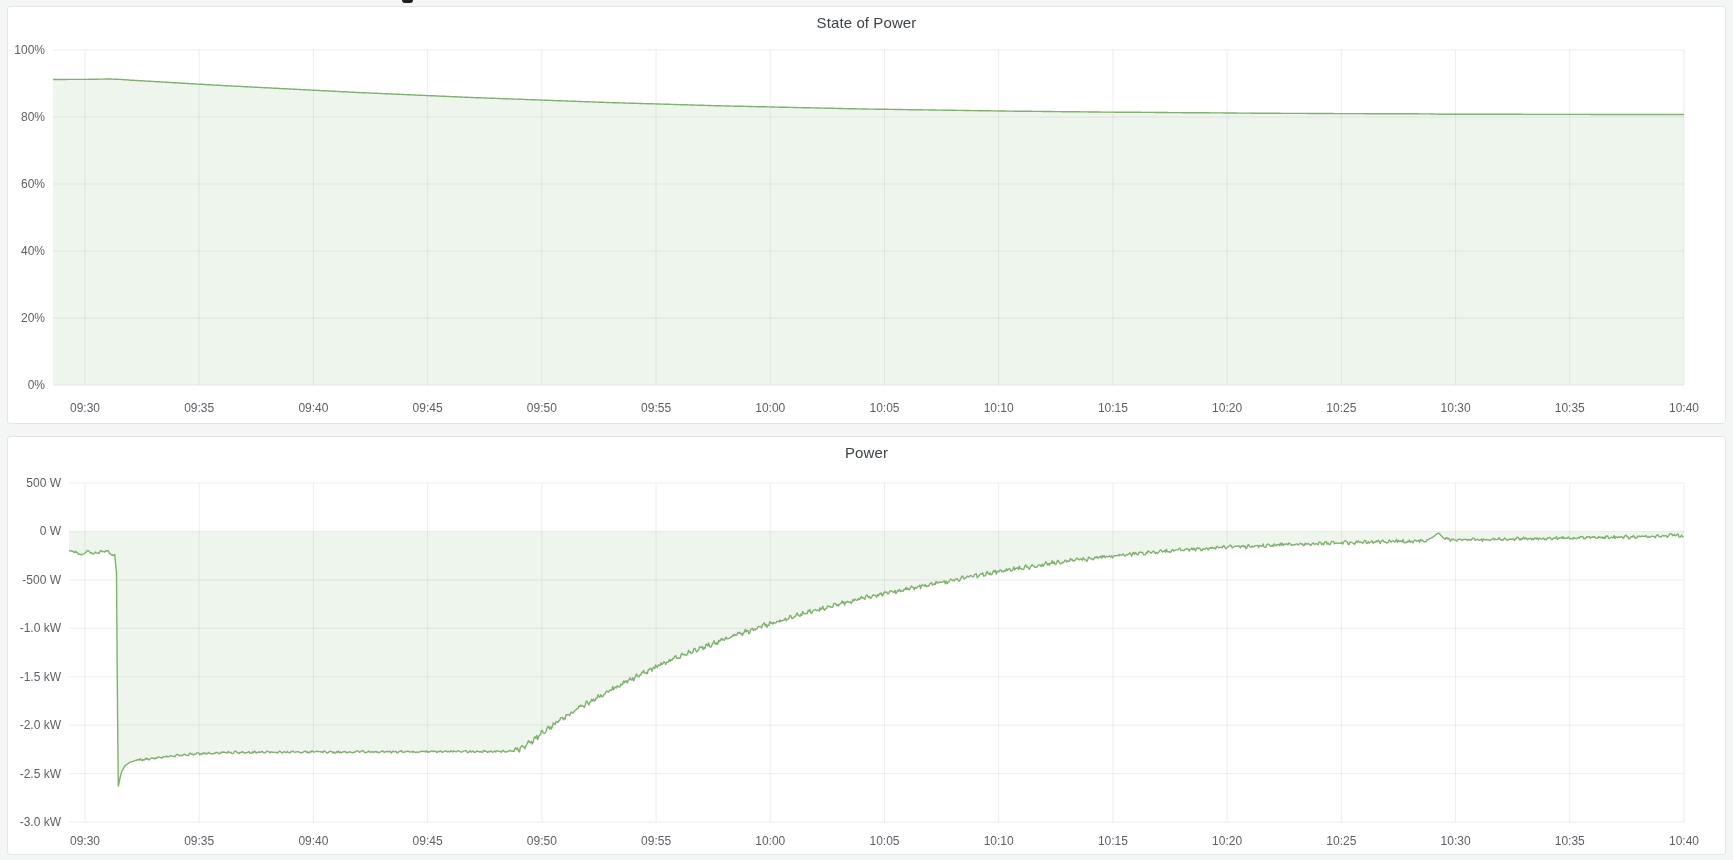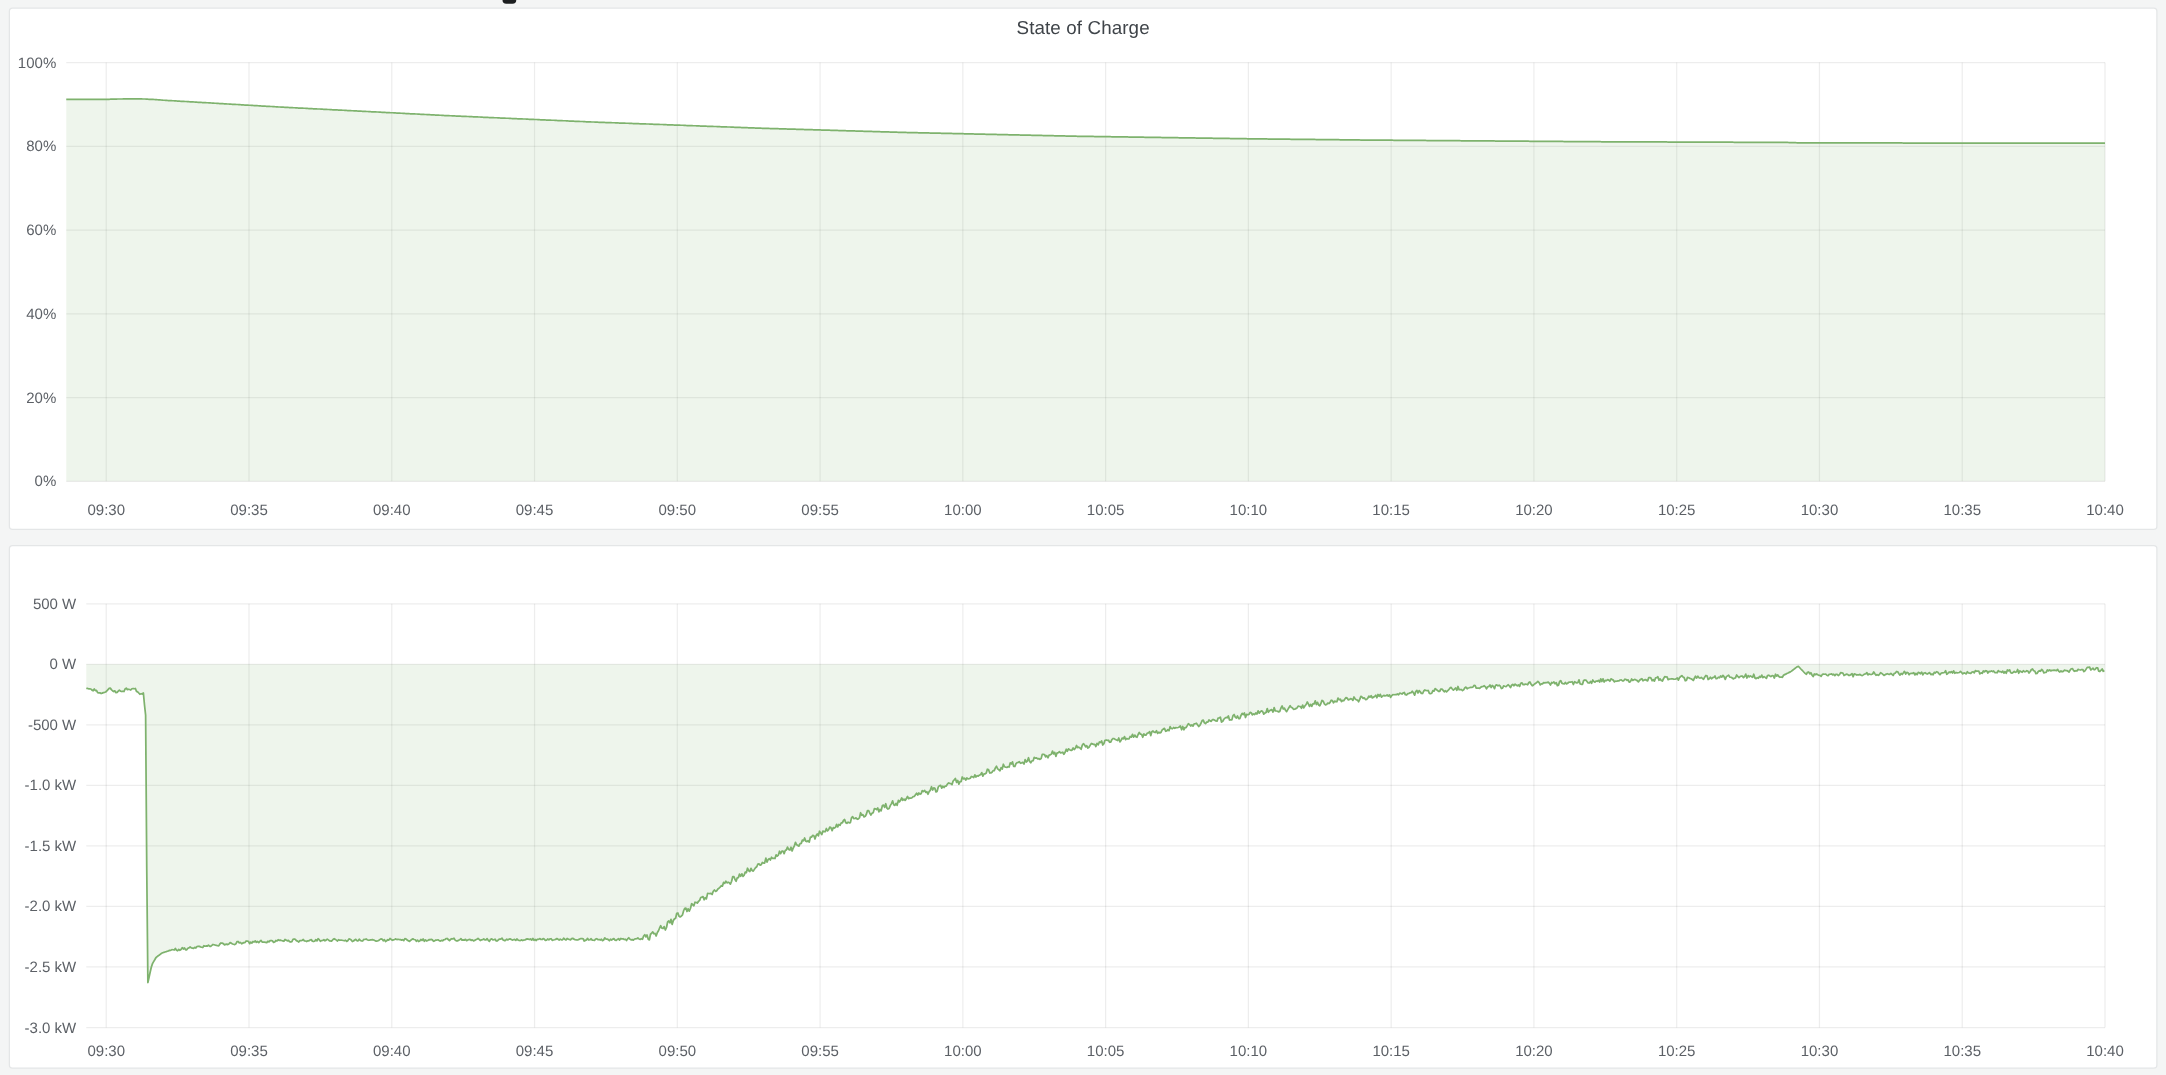--- a/index.html
+++ b/index.html
@@ -38,21 +38,21 @@
   }
 </style>
 </head>
 <body>
 
 <div class="dashboard">
 
   <div class="screen-artifact"></div>
 
   <section class="panel panel-1">
-    <h2 class="panel-title">State of Charge</h2>
+    <h2 class="panel-title">State of Power</h2>
     <svg class="chart" width="1717" height="416" viewBox="0 0 1717 416">
         <line x1="45" x2="1676" y1="43" y2="43" stroke="rgba(0,0,0,0.07)" stroke-width="1"></line>
         <line x1="45" x2="1676" y1="110" y2="110" stroke="rgba(0,0,0,0.07)" stroke-width="1"></line>
         <line x1="45" x2="1676" y1="177" y2="177" stroke="rgba(0,0,0,0.07)" stroke-width="1"></line>
         <line x1="45" x2="1676" y1="244" y2="244" stroke="rgba(0,0,0,0.07)" stroke-width="1"></line>
         <line x1="45" x2="1676" y1="311" y2="311" stroke="rgba(0,0,0,0.07)" stroke-width="1"></line>
         <line x1="45" x2="1676" y1="378" y2="378" stroke="rgba(0,0,0,0.07)" stroke-width="1"></line>
         <line x1="76.98039215686273" x2="76.98039215686273" y1="43" y2="378" stroke="rgba(0,0,0,0.07)" stroke-width="1"></line>
         <line x1="191.19607843137254" x2="191.19607843137254" y1="43" y2="378" stroke="rgba(0,0,0,0.07)" stroke-width="1"></line>
         <line x1="305.4117647058823" x2="305.4117647058823" y1="43" y2="378" stroke="rgba(0,0,0,0.07)" stroke-width="1"></line>
@@ -88,20 +88,21 @@
         <text x="1104.9215686274508" y="405" text-anchor="middle">10:15</text>
         <text x="1219.1372549019607" y="405" text-anchor="middle">10:20</text>
         <text x="1333.3529411764705" y="405" text-anchor="middle">10:25</text>
         <text x="1447.5686274509803" y="405" text-anchor="middle">10:30</text>
         <text x="1561.7843137254902" y="405" text-anchor="middle">10:35</text>
         <text x="1676" y="405" text-anchor="middle">10:40</text>
       </svg>
   </section>
 
   <section class="panel panel-2">
+    <h2 class="panel-title">Power</h2>
     <svg class="chart" width="1717" height="417" viewBox="0 0 1717 417">
         <line x1="61" x2="1676" y1="46" y2="46" stroke="rgba(0,0,0,0.07)" stroke-width="1"></line>
         <line x1="61" x2="1676" y1="94.42857142857142" y2="94.42857142857142" stroke="rgba(0,0,0,0.07)" stroke-width="1"></line>
         <line x1="61" x2="1676" y1="142.85714285714283" y2="142.85714285714283" stroke="rgba(0,0,0,0.07)" stroke-width="1"></line>
         <line x1="61" x2="1676" y1="191.28571428571428" y2="191.28571428571428" stroke="rgba(0,0,0,0.07)" stroke-width="1"></line>
         <line x1="61" x2="1676" y1="239.7142857142857" y2="239.7142857142857" stroke="rgba(0,0,0,0.07)" stroke-width="1"></line>
         <line x1="61" x2="1676" y1="288.1428571428571" y2="288.1428571428571" stroke="rgba(0,0,0,0.07)" stroke-width="1"></line>
         <line x1="61" x2="1676" y1="336.57142857142856" y2="336.57142857142856" stroke="rgba(0,0,0,0.07)" stroke-width="1"></line>
         <line x1="61" x2="1676" y1="385" y2="385" stroke="rgba(0,0,0,0.07)" stroke-width="1"></line>
         <line x1="76.99009900990099" x2="76.99009900990099" y1="46" y2="385" stroke="rgba(0,0,0,0.07)" stroke-width="1"></line>

